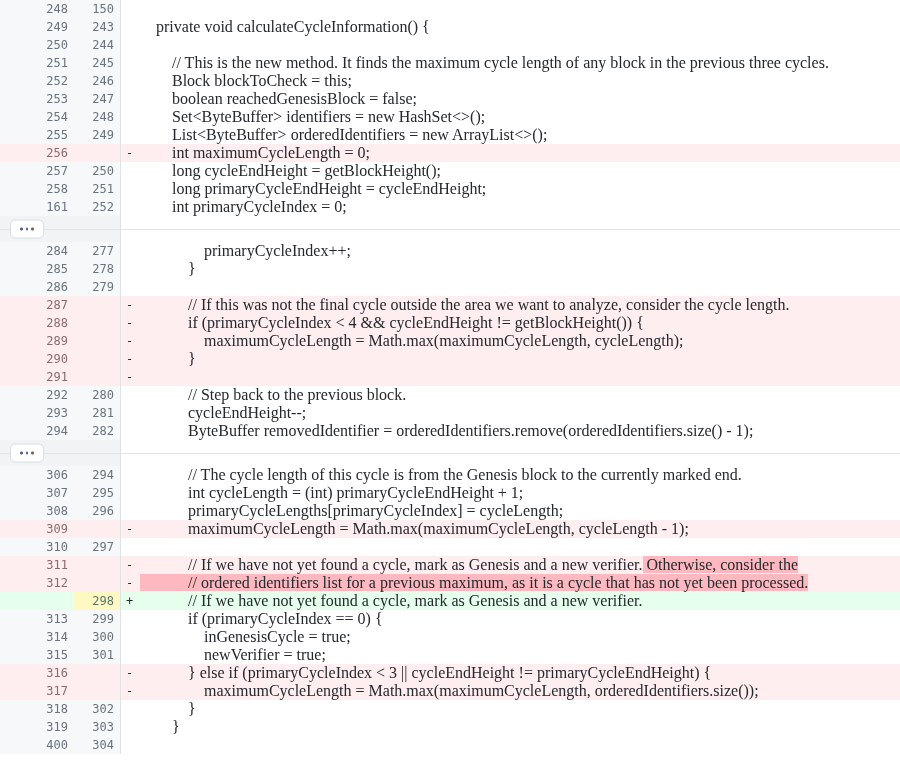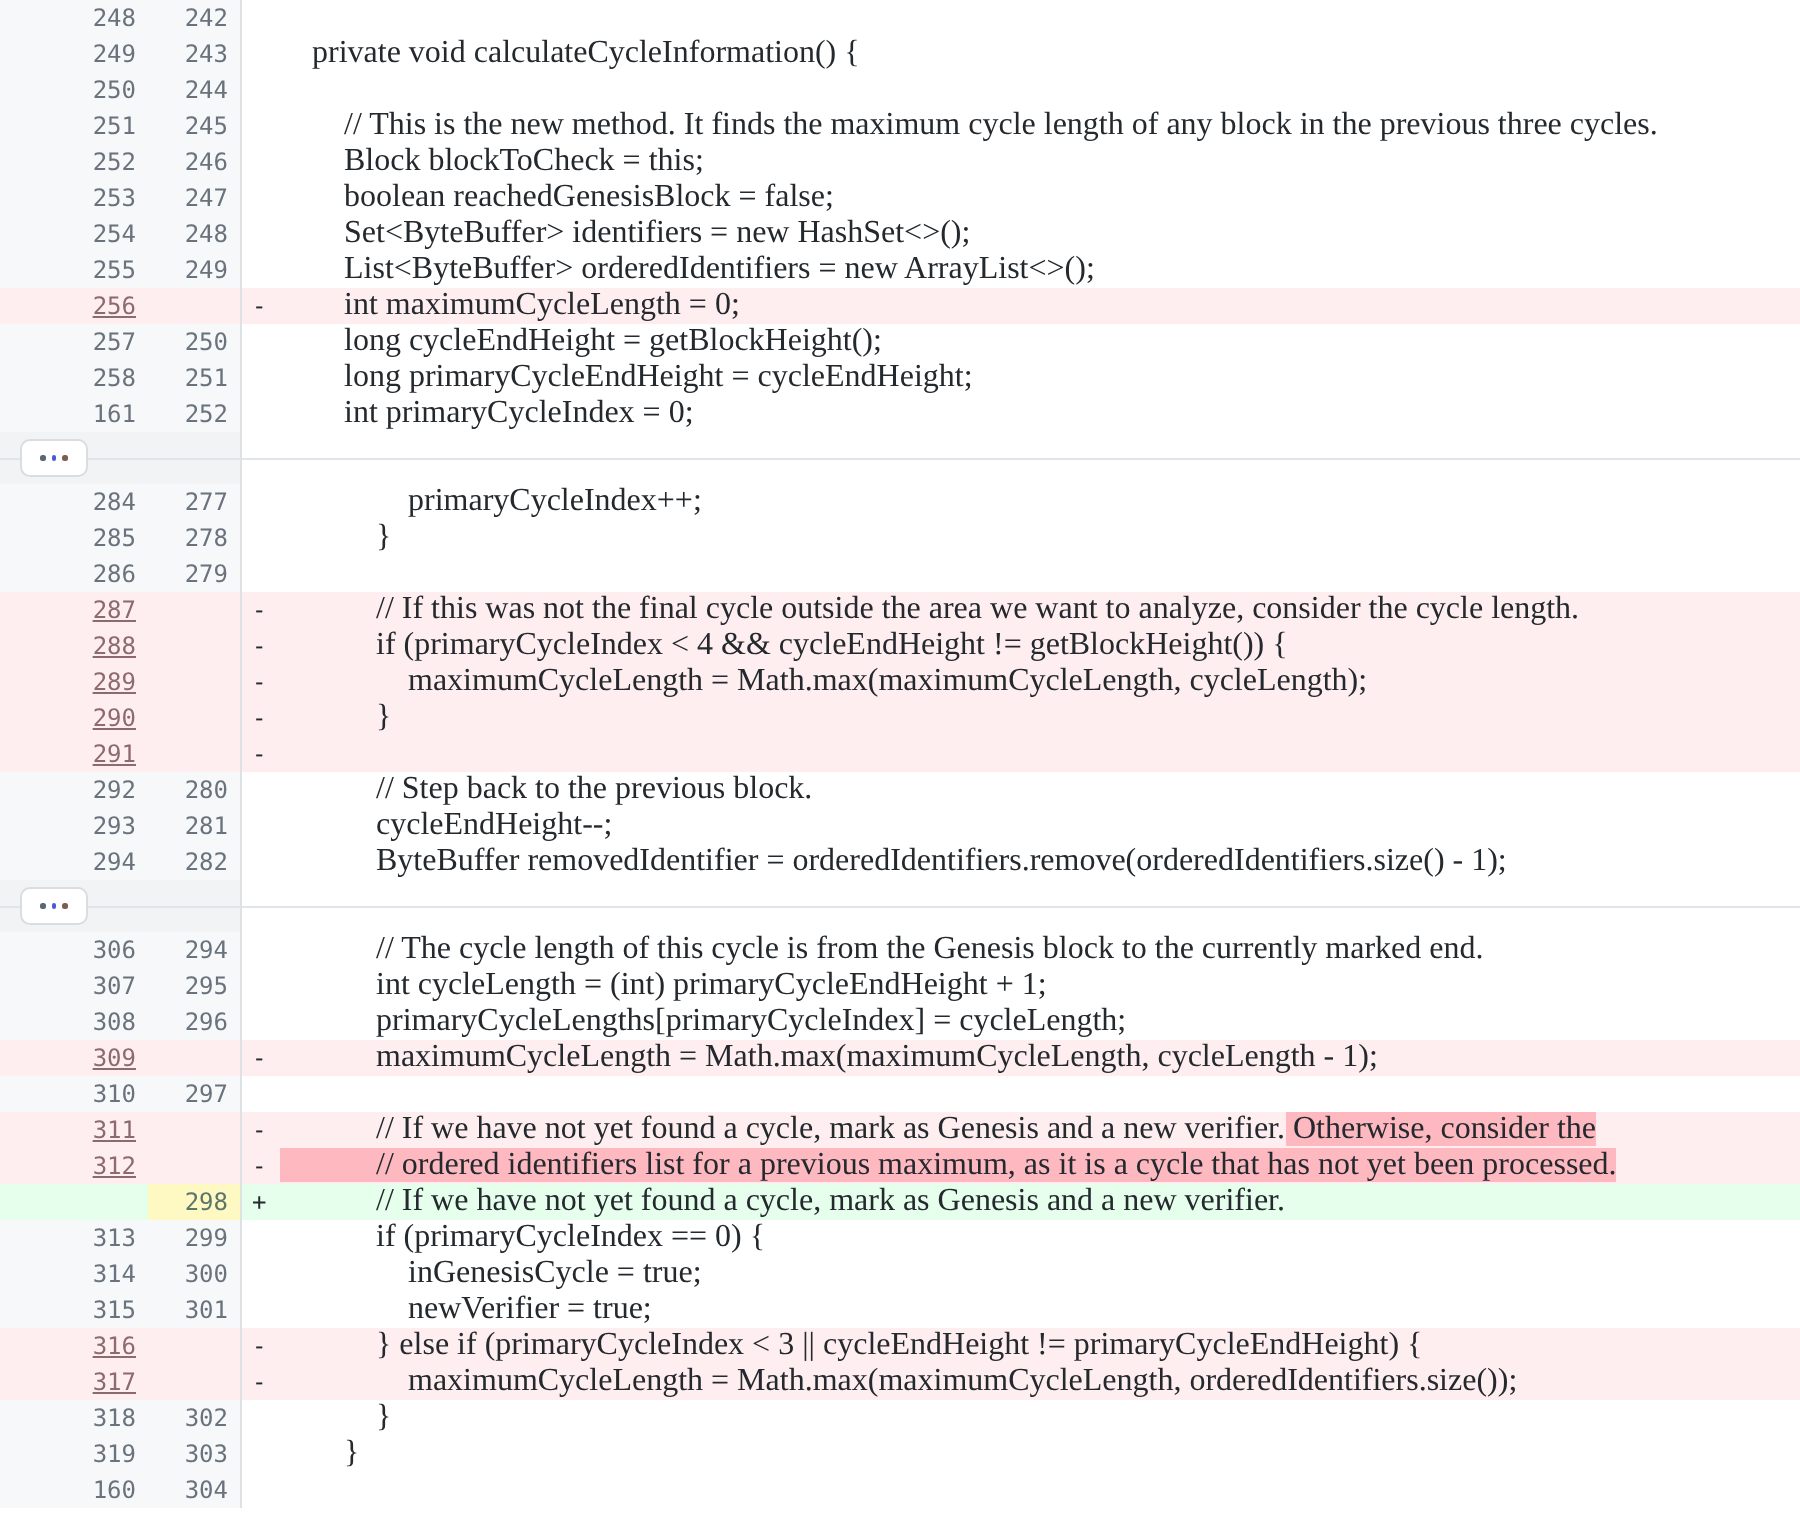--- a/index.html
+++ b/index.html
@@ -68,21 +68,21 @@
     font-size: 16px;
     line-height: 18px;
     letter-spacing: 0px;
     overflow: hidden;
   }
 
   
   tr.ctx td.marker, tr.ctx td.code { background: #ffffff; }
 
   tr.del td.marker, tr.del td.code { background: #ffeef0; }
-  tr.del td.ln { background: #ffeef0; color: #8c6a6d; text-decoration: underline; }
+  tr.del td.ln { background: #ffeef0; color: #8c6a6d; }
   tr.del td.ln-new { background: #ffeef0; }
 
   tr.add td.marker, tr.add td.code { background: #e6ffed; }
   tr.add td.ln { background: #e6ffed; color: #5c756b; }
   tr.add td.ln-new { background: #fef9c3; }
 
   
   span.wdel { background: #fdb8c0; border-radius: 0; }
 
   
@@ -136,21 +136,21 @@
   .exp-dot.d2 { background: #4a5bd0; }
   .exp-dot.d3 { background: #7a6050; }
 </style>
 </head>
 <body>
 
 <table id="diff-table">
   <tbody id="diff-body">
       <tr class="ctx">
         <td class="ln ln-old">248</td>
-        <td class="ln ln-new">242</td>
+        <td class="ln ln-new">150</td>
         <td class="marker"></td>
         <td class="code"></td>
       </tr>
       <tr class="ctx">
         <td class="ln ln-old">249</td>
         <td class="ln ln-new">243</td>
         <td class="marker"></td>
         <td class="code">    private void calculateCycleInformation() {</td>
       </tr>
       <tr class="ctx">
@@ -389,19 +389,19 @@
         <td class="marker"></td>
         <td class="code">            }</td>
       </tr>
       <tr class="ctx">
         <td class="ln ln-old">319</td>
         <td class="ln ln-new">303</td>
         <td class="marker"></td>
         <td class="code">        }</td>
       </tr>
       <tr class="ctx">
-        <td class="ln ln-old">160</td>
+        <td class="ln ln-old">400</td>
         <td class="ln ln-new">304</td>
         <td class="marker"></td>
         <td class="code"></td>
       </tr>
     </tbody>
 </table>
 
 </body></html>

